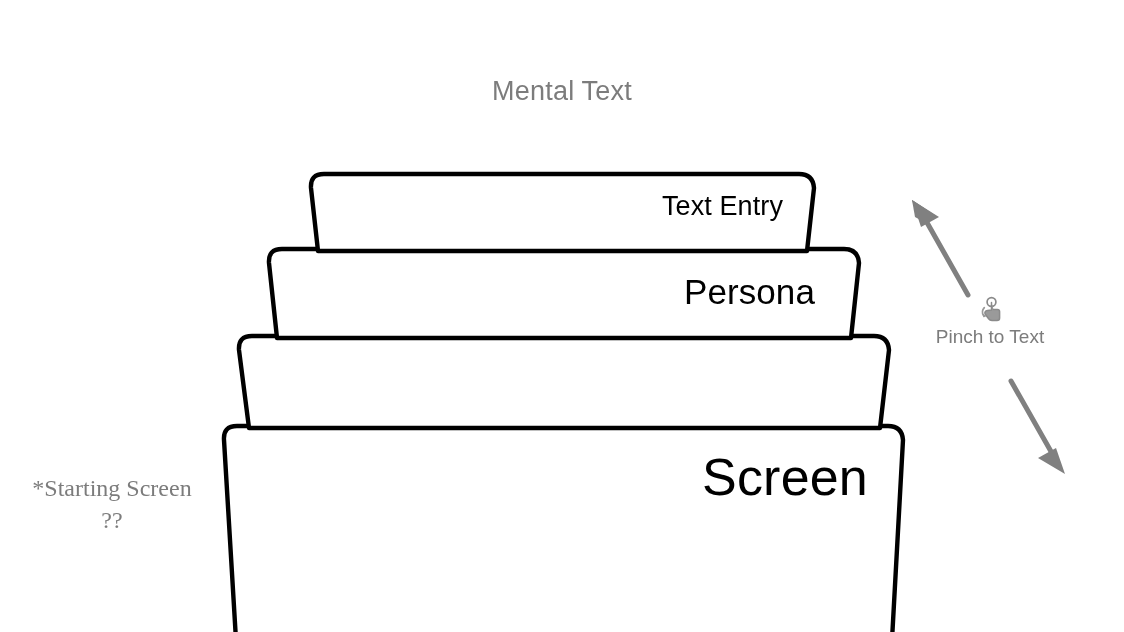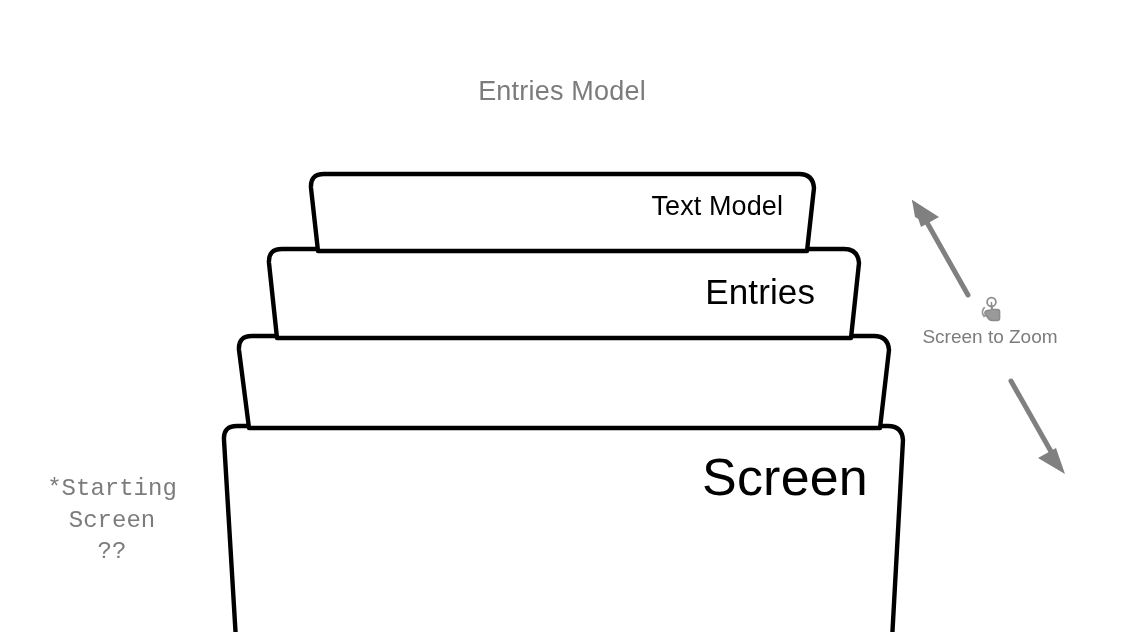--- a/index.html
+++ b/index.html
@@ -71,21 +71,21 @@
   }
   #starting-note {
     position: absolute;
     left: 0px;
     top: 473px;
     width: 224px;
     text-align: center;
     color: #7c7c7c;
     font-size: 24px;
     line-height: 1.32;
-    font-family: Liberation Mono, monospace;
+    font-family: Liberation Serif, serif;
   }
   #starting-note .note-line2 {
     display: block;
   }
   #pinch-group {
     position: absolute;
     left: 900px;
     top: 296px;
     width: 180px;
     text-align: center;
@@ -102,21 +102,21 @@
     color: #7c7c7c;
     font-family: "Liberation Sans", sans-serif;
     white-space: nowrap;
   }
 </style>
 </head>
 <body>
 
 <div id="canvas">
 
-  <div class="diagram-title">Entries Model</div>
+  <div class="diagram-title">Mental Text</div>
 
   <svg id="diagram-svg" viewBox="0 0 1124 632">
 
     <path d="M 236 640 L 224 440 Q 223 426 237 426 L 888 426 Q 902 426 903 440 L 892 640" fill="#ffffff" stroke="#000000" stroke-width="4.4" stroke-linejoin="round" stroke-linecap="round"></path>
 
     <path d="M 249 428 L 239 350 Q 238 336 252 336 L 874 336 Q 888 336 889 350 L 880 428 Z" fill="#ffffff" stroke="#000000" stroke-width="4.4" stroke-linejoin="round" stroke-linecap="round"></path>
 
     <path d="M 277 338 L 269 263 Q 268 249 282 249 L 844 249 Q 858 249 859 263 L 851 338 Z" fill="#ffffff" stroke="#000000" stroke-width="4.4" stroke-linejoin="round" stroke-linecap="round"></path>
 
     <path d="M 318 251 L 311 188 Q 310 174 324 174 L 799 174 Q 813 174 814 188 L 807 251 Z" fill="#ffffff" stroke="#000000" stroke-width="4.4" stroke-linejoin="round" stroke-linecap="round"></path>
@@ -128,35 +128,35 @@
       <path d="M 912 200 L 939 217 L 921 227 Z" fill="#808080"></path>
     </g>
 
     <g>
       <line x1="1011" y1="381" x2="1053" y2="455" stroke="#808080" stroke-width="5" stroke-linecap="round"></line>
       <path d="M 1065 474 L 1038 458 L 1056 448 Z" fill="#808080"></path>
     </g>
 
   </svg>
 
-  <div class="card-label" id="label-text-entry">Text Model</div>
+  <div class="card-label" id="label-text-entry">Text Entry</div>
 
-  <div class="card-label" id="label-entries">Entries</div>
+  <div class="card-label" id="label-entries">Persona</div>
 
 
   <div class="card-label" id="label-persona">Screen</div>
 
   <div id="starting-note">
     <span class="note-line1">*Starting Screen</span>
     <span class="note-line2">??</span>
   </div>
 
   <div id="pinch-group">
     <svg id="pinch-icon" viewBox="0 0 30 28">
       <circle cx="16.5" cy="6" r="4.4" fill="none" stroke="#8a8a8a" stroke-width="1.7"></circle>
       <path d="M 16.5 6.6 L 16.5 14 L 12.5 14.6 C 10.2 15 9.2 16.6 10.3 18.3 L 13.6 22.8 C 14.4 23.9 15.6 24.4 17 24.4 L 22 24.4 C 23.6 24.4 24.6 23.4 24.6 21.9 L 24.6 15.6 C 24.6 14.2 23.7 13.4 22.4 13.4 L 18.6 13.4" fill="#9a9a9a" stroke="#8a8a8a" stroke-width="1.5" stroke-linejoin="round" stroke-linecap="round"></path>
       <path d="M 9.3 11.6 A 6.6 6.6 0 0 0 8.6 19.6" fill="none" stroke="#9a9a9a" stroke-width="1.7" stroke-linecap="round"></path>
       <path d="M 8.2 18.2 L 8.8 20.6 L 11.1 19.6" fill="#9a9a9a" stroke="#9a9a9a" stroke-width="1.3" stroke-linejoin="round"></path>
     </svg>
-    <span id="pinch-label">Screen to Zoom</span>
+    <span id="pinch-label">Pinch to Text</span>
   </div>
 
 </div>
 
 </body></html>

